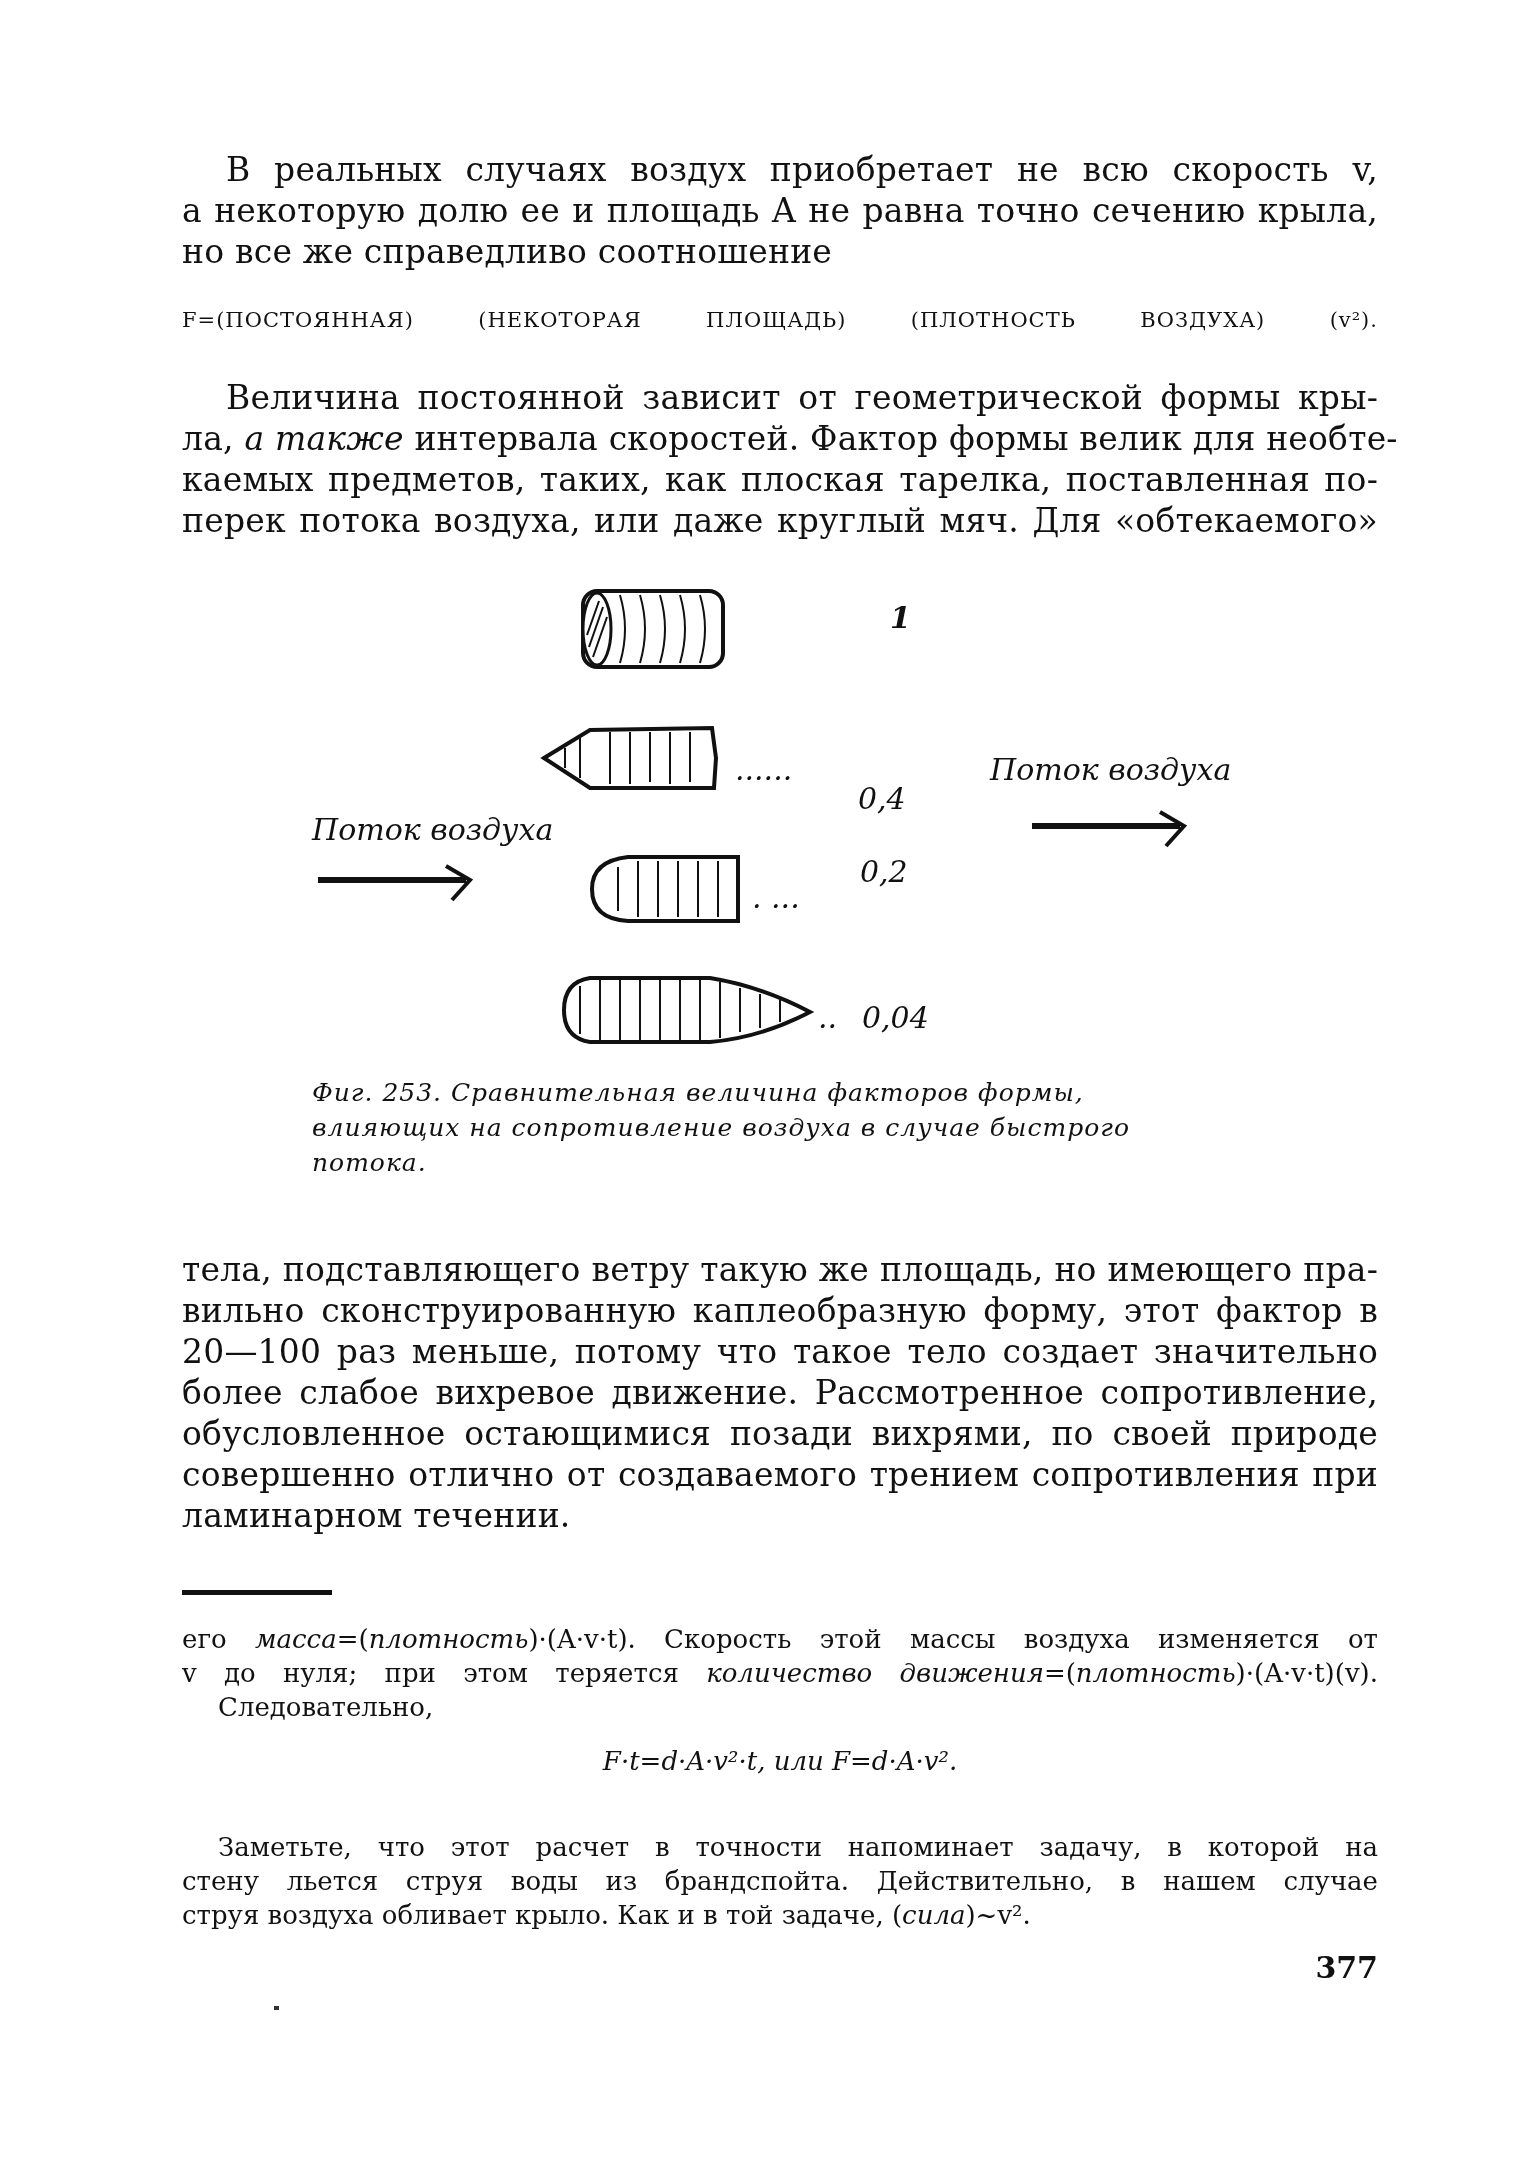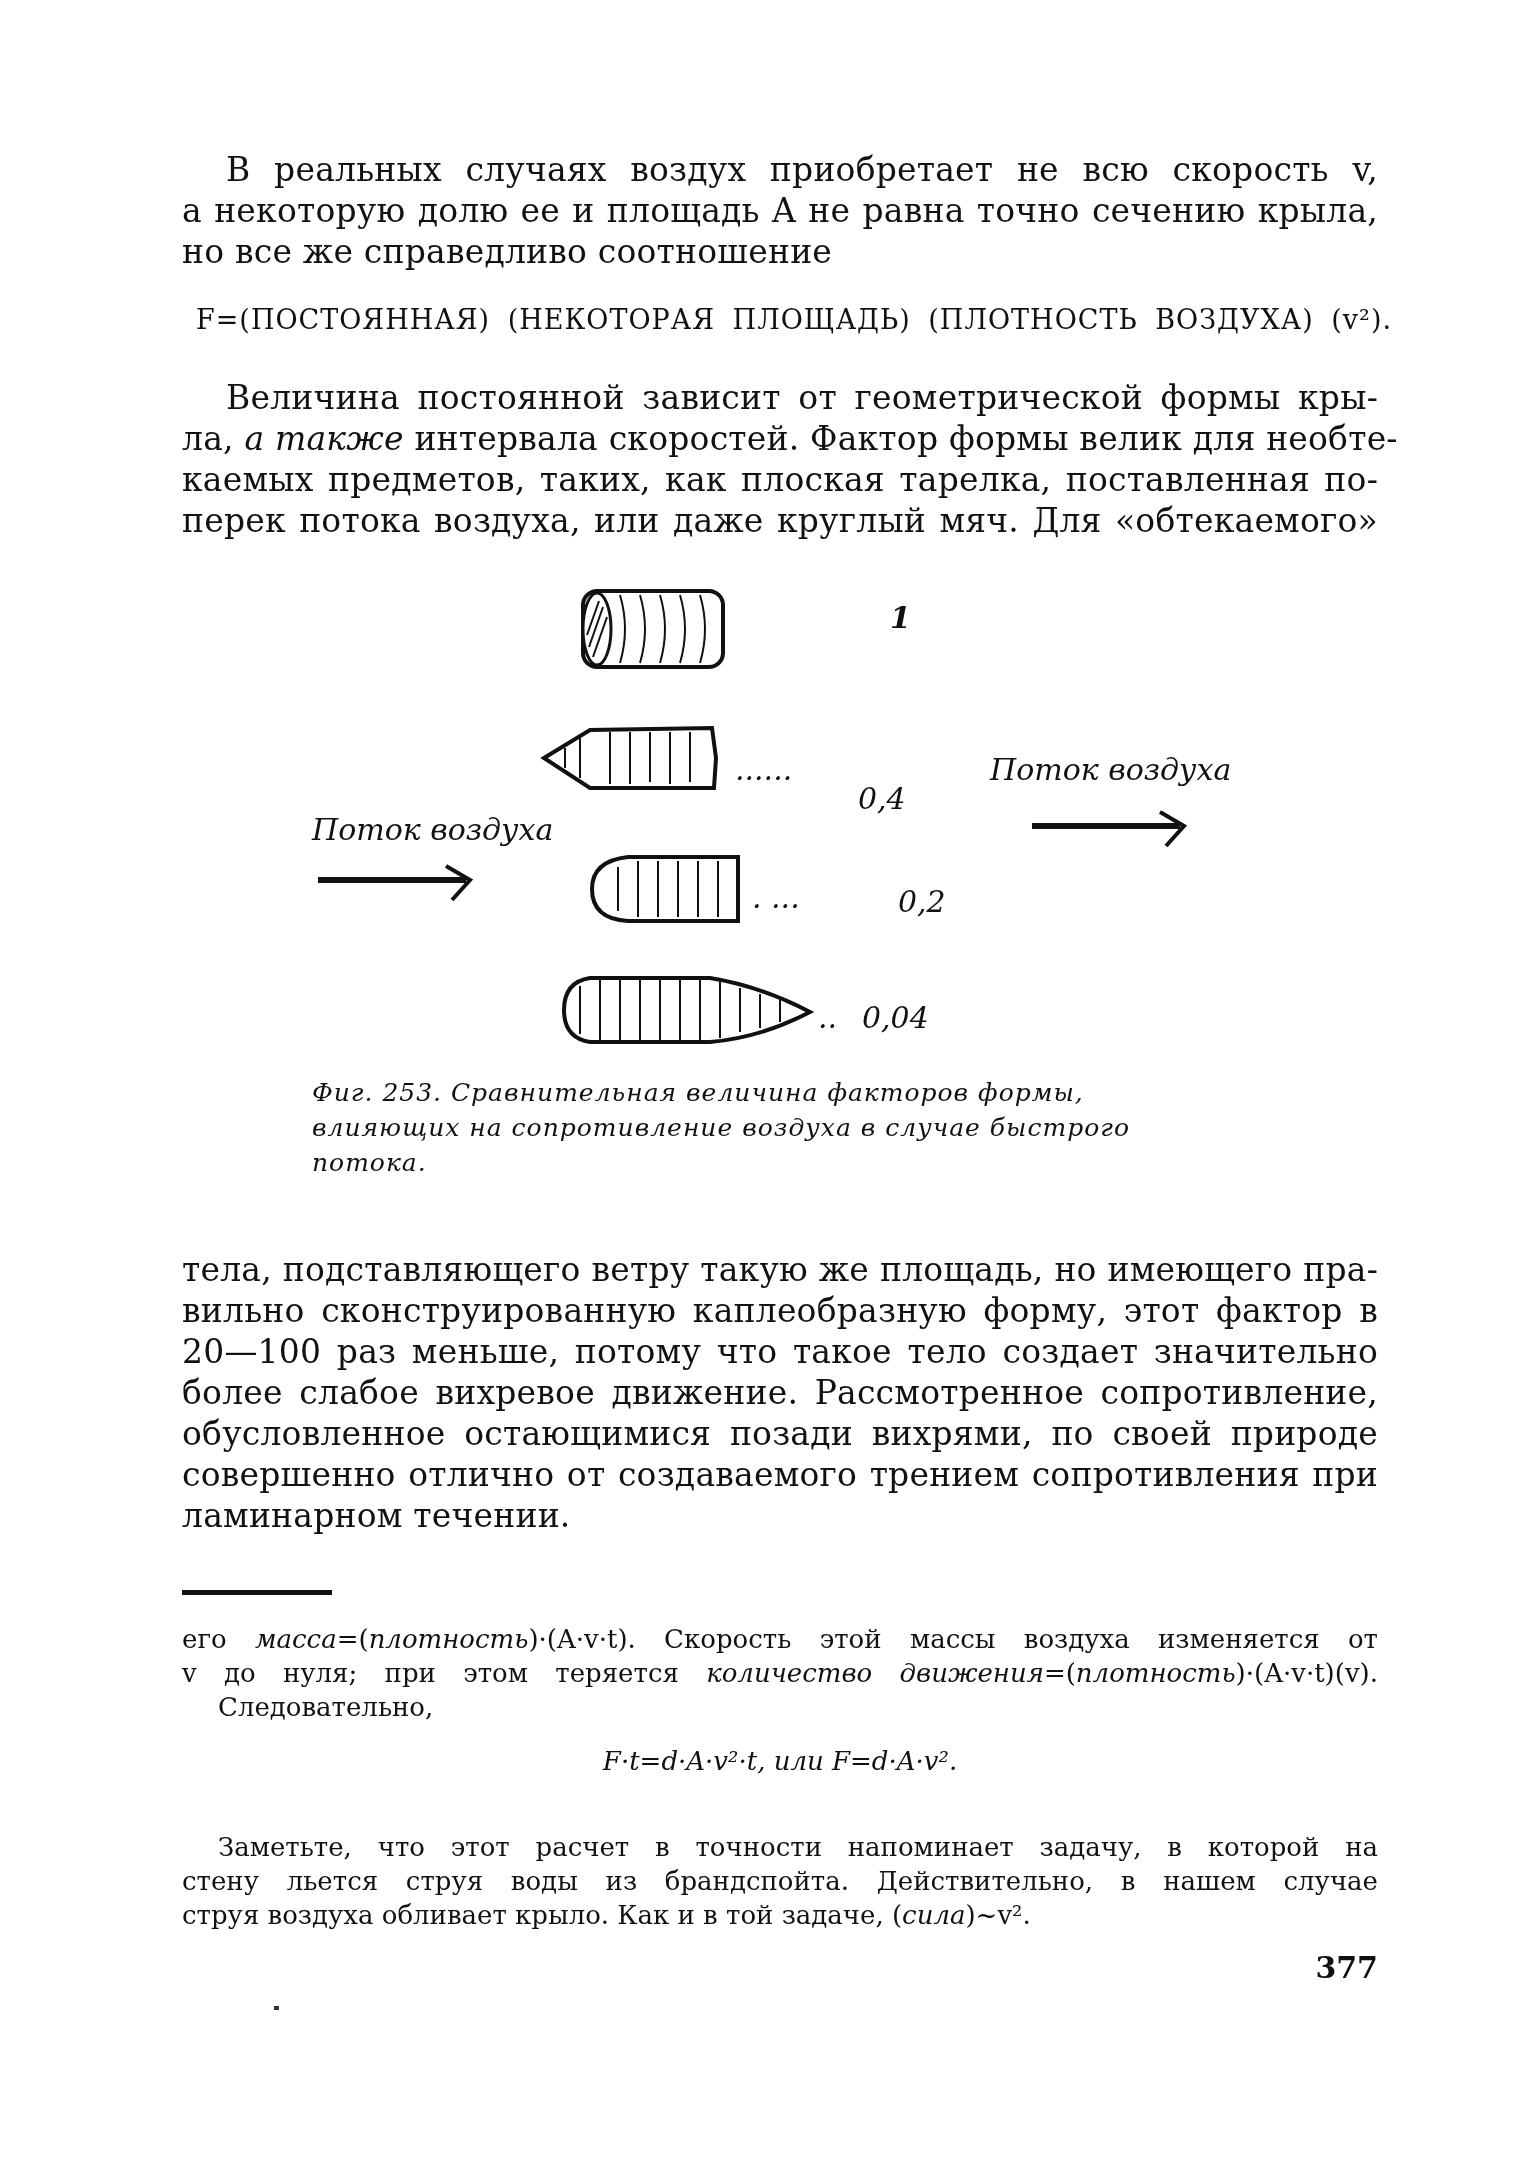--- a/index.html
+++ b/index.html
@@ -10,21 +10,21 @@
     }
     .page { position: absolute; left: 0; top: 0; width: 1514px; height: 1520px; }
     .line {
       position: absolute; left: 182px; width: 1196px;
       font-size: 33px; line-height: 40px; white-space: nowrap;
       letter-spacing: 0.2px;
     }
     .justify { text-align: justify; text-align-last: justify; }
     .indent { left: 226px; width: 1152px; }
     .formula-line {
-      position: absolute; left: 196px; width: 1196px; font-size: 27px;
+      position: absolute; left: 182px; width: 1196px; font-size: 21px;
       line-height: 36px; text-align: justify; text-align-last: justify; white-space: nowrap;
       letter-spacing: 1px;
     }
     .it { font-style: italic; }
     .fig-label {
       position: absolute; font-family: "DejaVu Serif", serif; font-style: italic;
       font-size: 30px; color: #111;
     }
     .caption {
       position: absolute; left: 312px; width: 920px; text-align: left;
@@ -108,21 +108,21 @@
       <g stroke="#111" stroke-width="2">
         <line x1="30" y1="14" x2="30" y2="58"></line>
           <line x1="50" y1="8" x2="50" y2="64"></line>
         <line x1="70" y1="8" x2="70" y2="64"></line>
           <line x1="90" y1="8" x2="90" y2="64"></line>
         <line x1="110" y1="8" x2="110" y2="64"></line>
           <line x1="130" y1="8" x2="130" y2="64"></line>
       </g>
     </svg>
     <div class="fig-label" style="left:752px; top:880px;">. ...</div>
-    <div class="fig-label" style="left:860px; top:884px;margin-left:38px;">0,2</div>
+    <div class="fig-label" style="left:860px; top:854px;">0,2</div>
 
     <svg style="left:560px; top:972px;" width="260" height="74">
       <path d="M30 6 L150 6 Q200 14 250 40 Q200 66 150 70 L30 70 Q4 66 4 38 Q4 10 30 6 Z" fill="#fff" stroke="#111" stroke-width="4"></path>
       <g stroke="#111" stroke-width="2">
         <line x1="20" y1="14" x2="20" y2="62"></line>
           <line x1="40" y1="8" x2="40" y2="68"></line>
         <line x1="60" y1="8" x2="60" y2="68"></line>
           <line x1="80" y1="8" x2="80" y2="68"></line>
         <line x1="100" y1="8" x2="100" y2="68"></line>
           <line x1="120" y1="8" x2="120" y2="68"></line>

